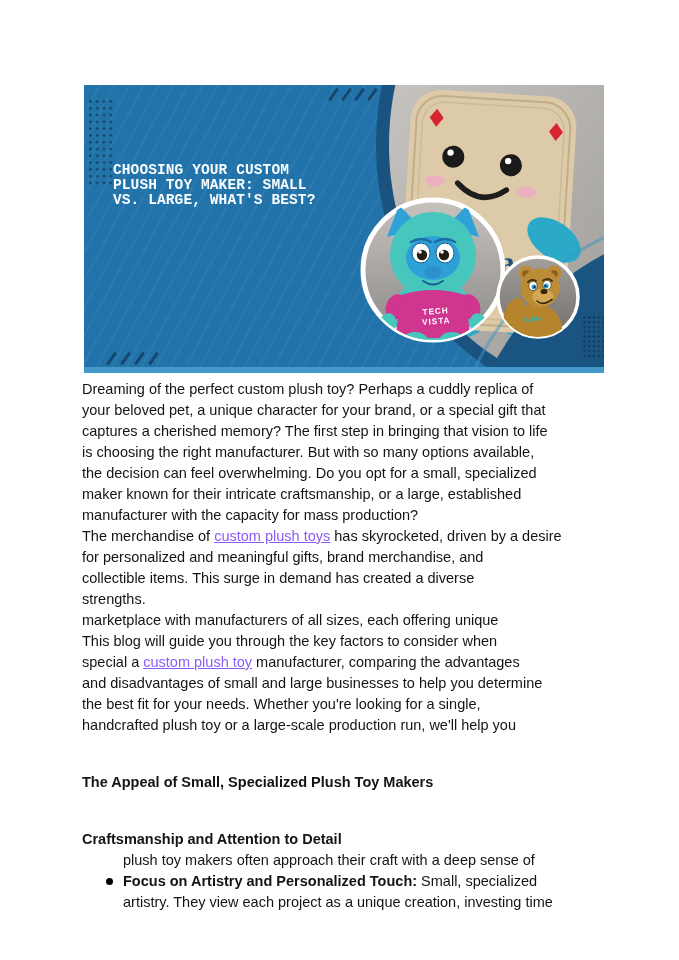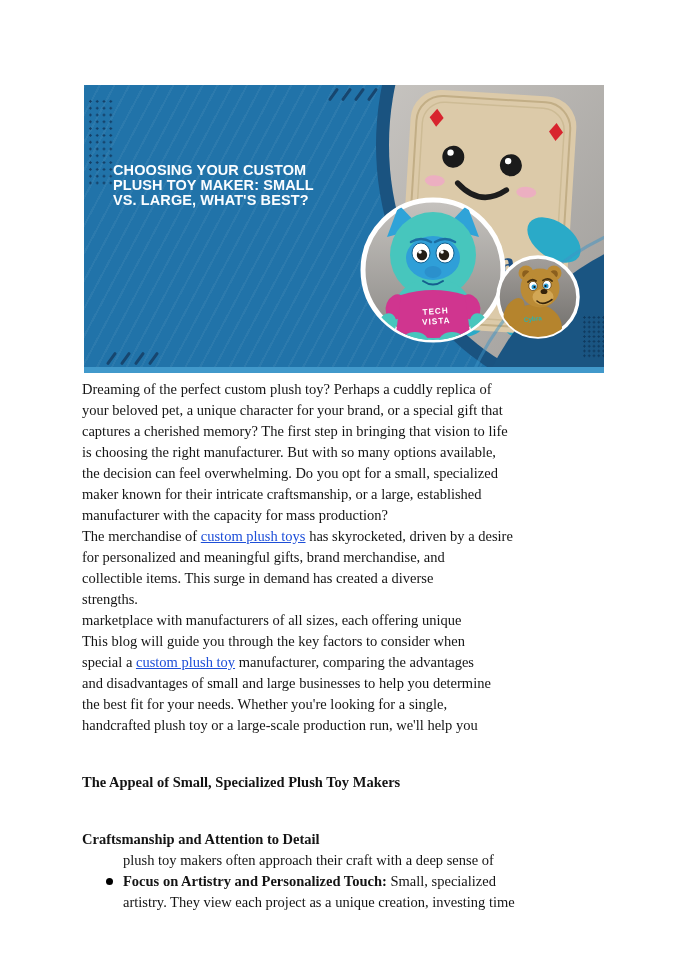--- a/index.html
+++ b/index.html
@@ -19,28 +19,28 @@
            background-size:4.8px 4.8px;}
   .tick{position:absolute;width:3px;height:15px;border-radius:2px;background:#17466f;
         transform:rotate(36deg);z-index:3;}
   .tick.t1{left:248px;top:2px}.tick.t2{left:261px;top:2px}
   .tick.t3{left:274px;top:2px}.tick.t4{left:287px;top:2px}
   .tick.b1{left:26px;top:266px}.tick.b2{left:40px;top:266px}
   .tick.b3{left:54px;top:266px}.tick.b4{left:68px;top:266px}
   .bottom-bar{position:absolute;left:0;right:0;bottom:0;height:6px;background:#4199cb;z-index:5;}
   .banner-title{position:absolute;left:29px;top:78px;z-index:6;
                 font-size:14.5px;font-weight:700;line-height:15px;color:#fafdff;
-                letter-spacing:0.1px;}
+                letter-spacing:0.1px;font-family:Liberation Mono, monospace;}
 
   
   .article{position:absolute;left:82px;top:379px;width:525px;}
-  .line{height:21px;line-height:21px;font-size:14.5px;white-space:pre;position:relative;font-family:Liberation Serif, serif;}
+  .line{height:21px;line-height:21px;font-size:14.5px;white-space:pre;position:relative;}
   .line.bold{font-weight:700;margin-top:36px;}
   .seg-b{font-weight:700;}
-  a.seg-l{color:#1d4ed8;text-decoration:underline;cursor:pointer;}
+  a.seg-l{color:#8b5cf6;text-decoration:underline;cursor:pointer;}
   .li .line{padding-left:41px;}
   .marker{position:absolute;left:24px;top:7px;width:7px;height:7px;border-radius:50%;background:#000;}
 </style>
 </head>
 <body>
 
 <div class="banner">
 
   <svg width="520" height="288" viewBox="0 0 520 288">
     <defs>

